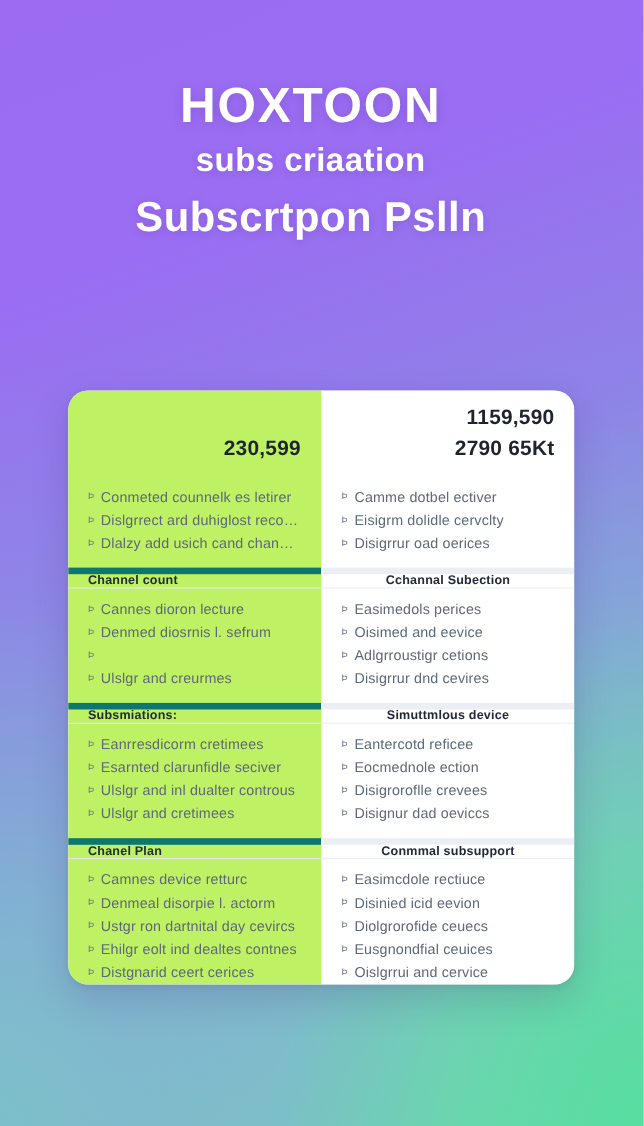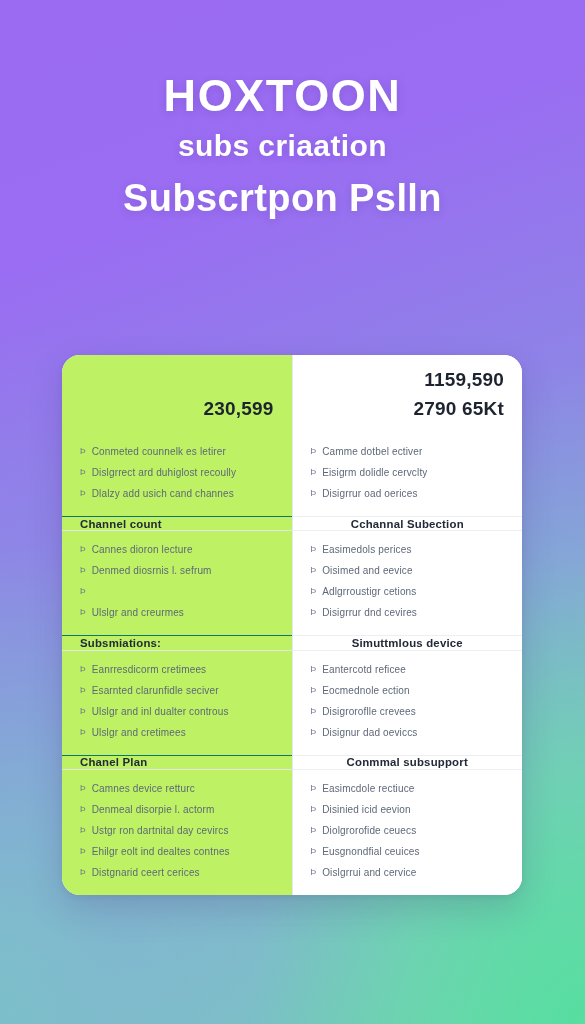--- a/index.html
+++ b/index.html
@@ -109,36 +109,36 @@
     line-height: 21px;
   }
   .bullet {
     flex: 0 0 auto;
     font-size: 8.5px;
     color: #6a7386;
     line-height: 21px;
     transform: translateY(0px);
   }
   .feature-text {
-    font-size: 10px;
+    font-size: 13px;
     color: #5d6878;
     letter-spacing: 0.15px;
     line-height: 21px;
     white-space: nowrap;
     overflow: hidden;
     text-overflow: ellipsis;
   }
 
   
   .section-head {
     height: 40px;
     display: flex;
     align-items: center;
     padding: 0 18px;
-    border-top: 1px solid #0f766e;
+    border-top: 6px solid #0f766e;
     border-bottom: 1px solid #e1e6ec;
   }
   .col-right .section-head { border-color: #ebeff4; }
   .section-head-title {
     font-size: 11.4px;
     font-weight: bold;
     color: #222a37;
     letter-spacing: 0.2px;
     white-space: nowrap;
   }

